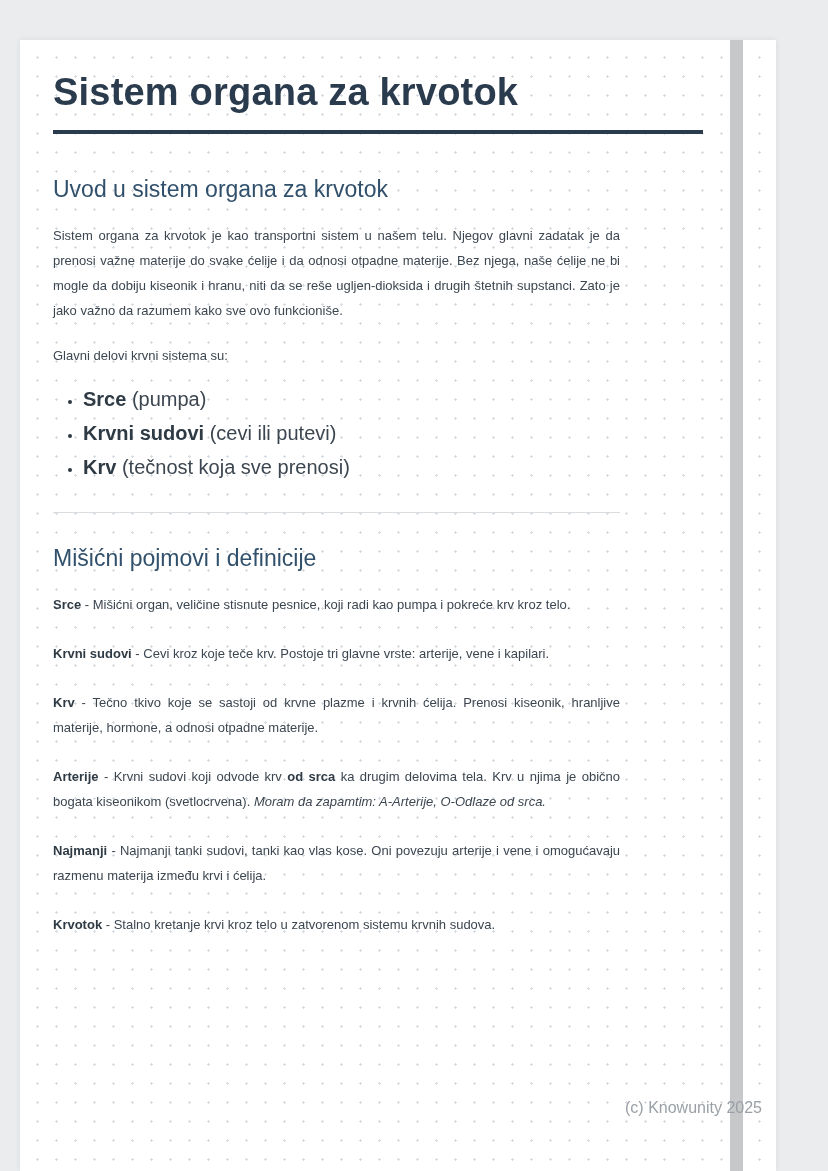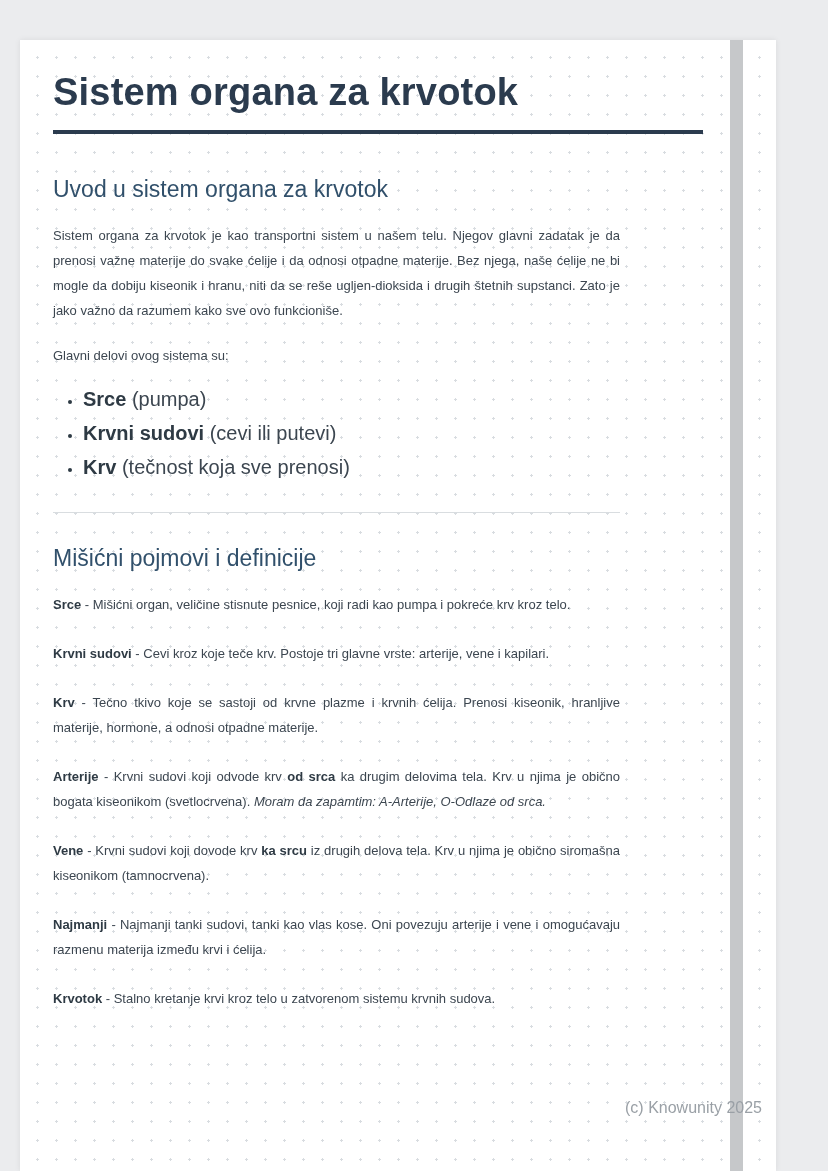--- a/index.html
+++ b/index.html
@@ -127,41 +127,40 @@
 
     <div class="content">
 
       <h1 class="doc-title">Sistem organa za krvotok</h1>
       <div class="title-rule"></div>
 
       <h2 class="section-heading">Uvod u sistem organa za krvotok</h2>
 
       <p class="body-text">Sistem organa za krvotok je kao transportni sistem u našem telu. Njegov glavni zadatak je da prenosi važne materije do svake ćelije i da odnosi otpadne materije. Bez njega, naše ćelije ne bi mogle da dobiju kiseonik i hranu, niti da se reše ugljen-dioksida i drugih štetnih supstanci. Zato je jako važno da razumem kako sve ovo funkcioniše.</p>
 
-      <p class="body-text">Glavni delovi ovog sistema su:</p>
+      <p class="body-text">Glavni delovi krvni sistema su:</p>
 
       <ul class="parts-list">
         <li><b>Srce</b><span> (pumpa)</span></li>
         <li><b>Krvni sudovi</b><span> (cevi ili putevi)</span></li>
         <li><b>Krv</b><span> (tečnost koja sve prenosi)</span></li>
       </ul>
 
       <hr class="light-rule top">
 
       <h2 class="section-heading second">Mišićni pojmovi i definicije</h2>
 
       <p class="body-text def"><b>Srce</b><span> - Mišićni organ, veličine stisnute pesnice, koji radi kao pumpa i pokreće krv kroz telo.</span></p>
 
       <p class="body-text def"><b>Krvni sudovi</b><span> - Cevi kroz koje teče krv. Postoje tri glavne vrste: arterije, vene i kapilari.</span></p>
 
       <p class="body-text def"><b>Krv</b><span> - Tečno tkivo koje se sastoji od krvne plazme i krvnih ćelija. Prenosi kiseonik, hranljive materije, hormone, a odnosi otpadne materije.</span></p>
 
       <p class="body-text def"><b>Arterije</b><span> - Krvni sudovi koji odvode krv </span><b>od srca</b><span> ka drugim delovima tela. Krv u njima je obično bogata kiseonikom (svetlocrvena). </span><span class="note">Moram da zapamtim: A-Arterije, O-Odlaze od srca.</span></p>
 
-      <p class="body-text def"><b>Vene</b><span> - Krvni sudovi koji dovode krv </span><b>ka srcu</b><span> iz drugih delova tela. Krv u njima je obično siromašna kiseonikom (tamnocrvena).</span></p>
 
       <p class="body-text def"><b>Najmanji</b><span> - Najmanji tanki sudovi, tanki kao vlas kose. Oni povezuju arterije i vene i omogućavaju razmenu materija između krvi i ćelija.</span></p>
 
       <p class="body-text def"><b>Krvotok</b><span> - Stalno kretanje krvi kroz telo u zatvorenom sistemu krvnih sudova.</span></p>
 
     </div>
 
     <div class="copyright">(c) Knowunity 2025</div>
 
   </div>

